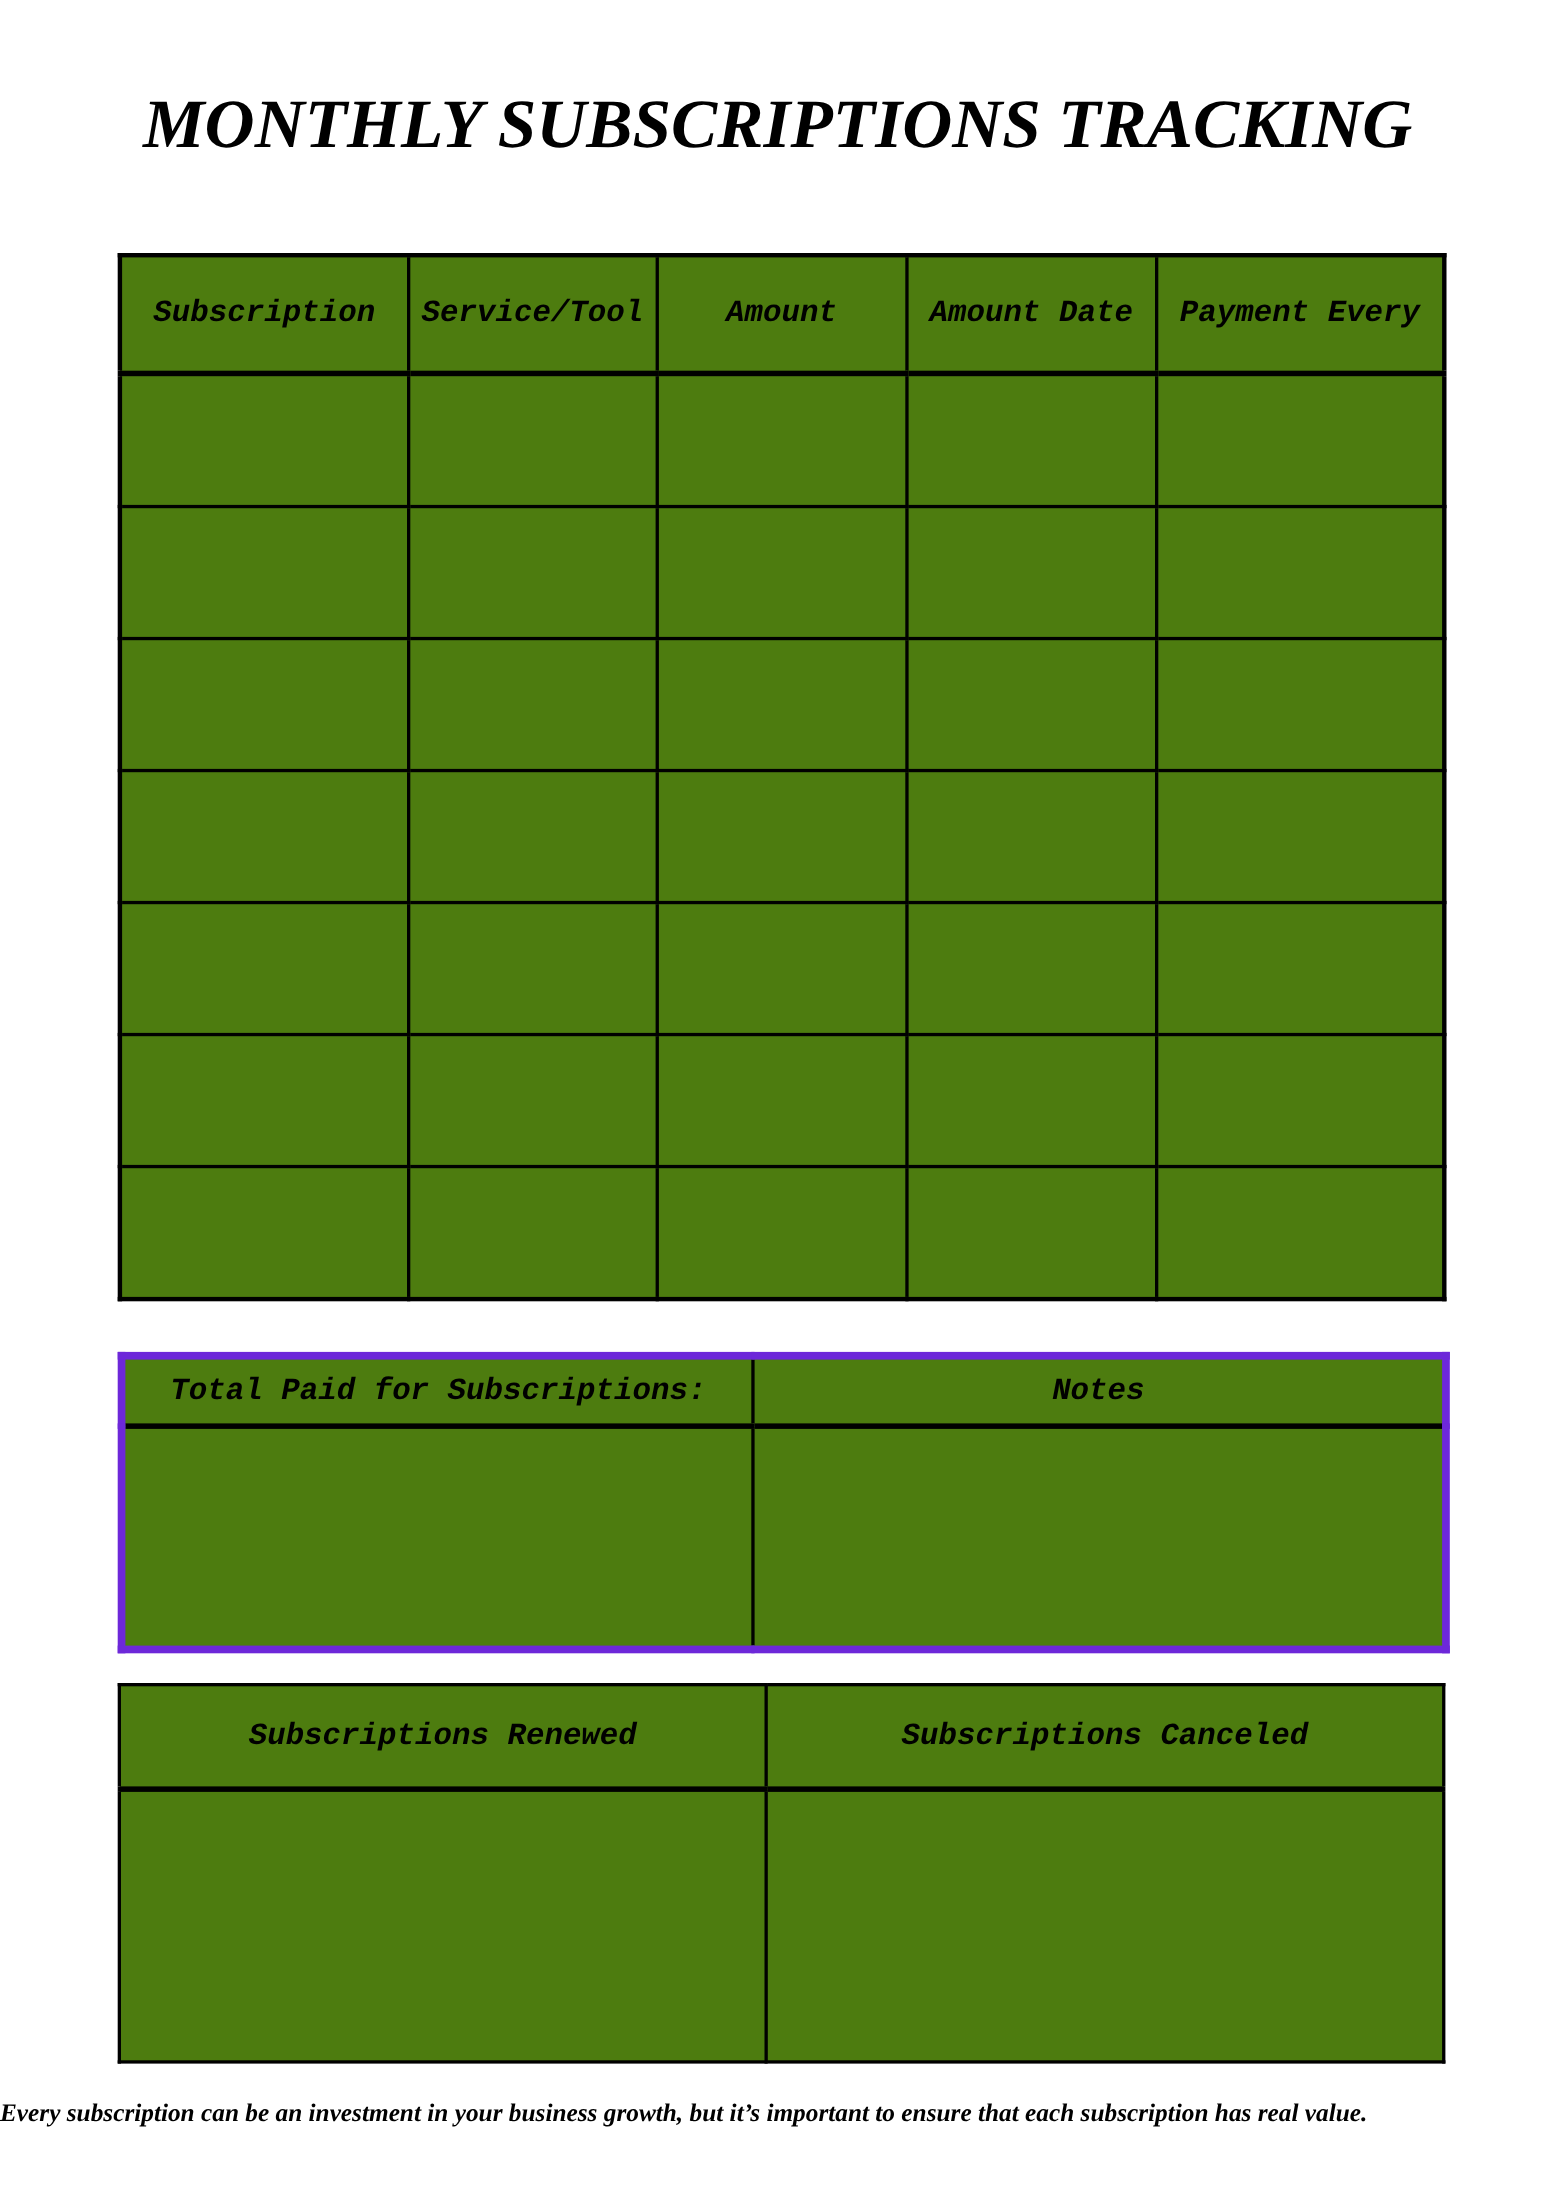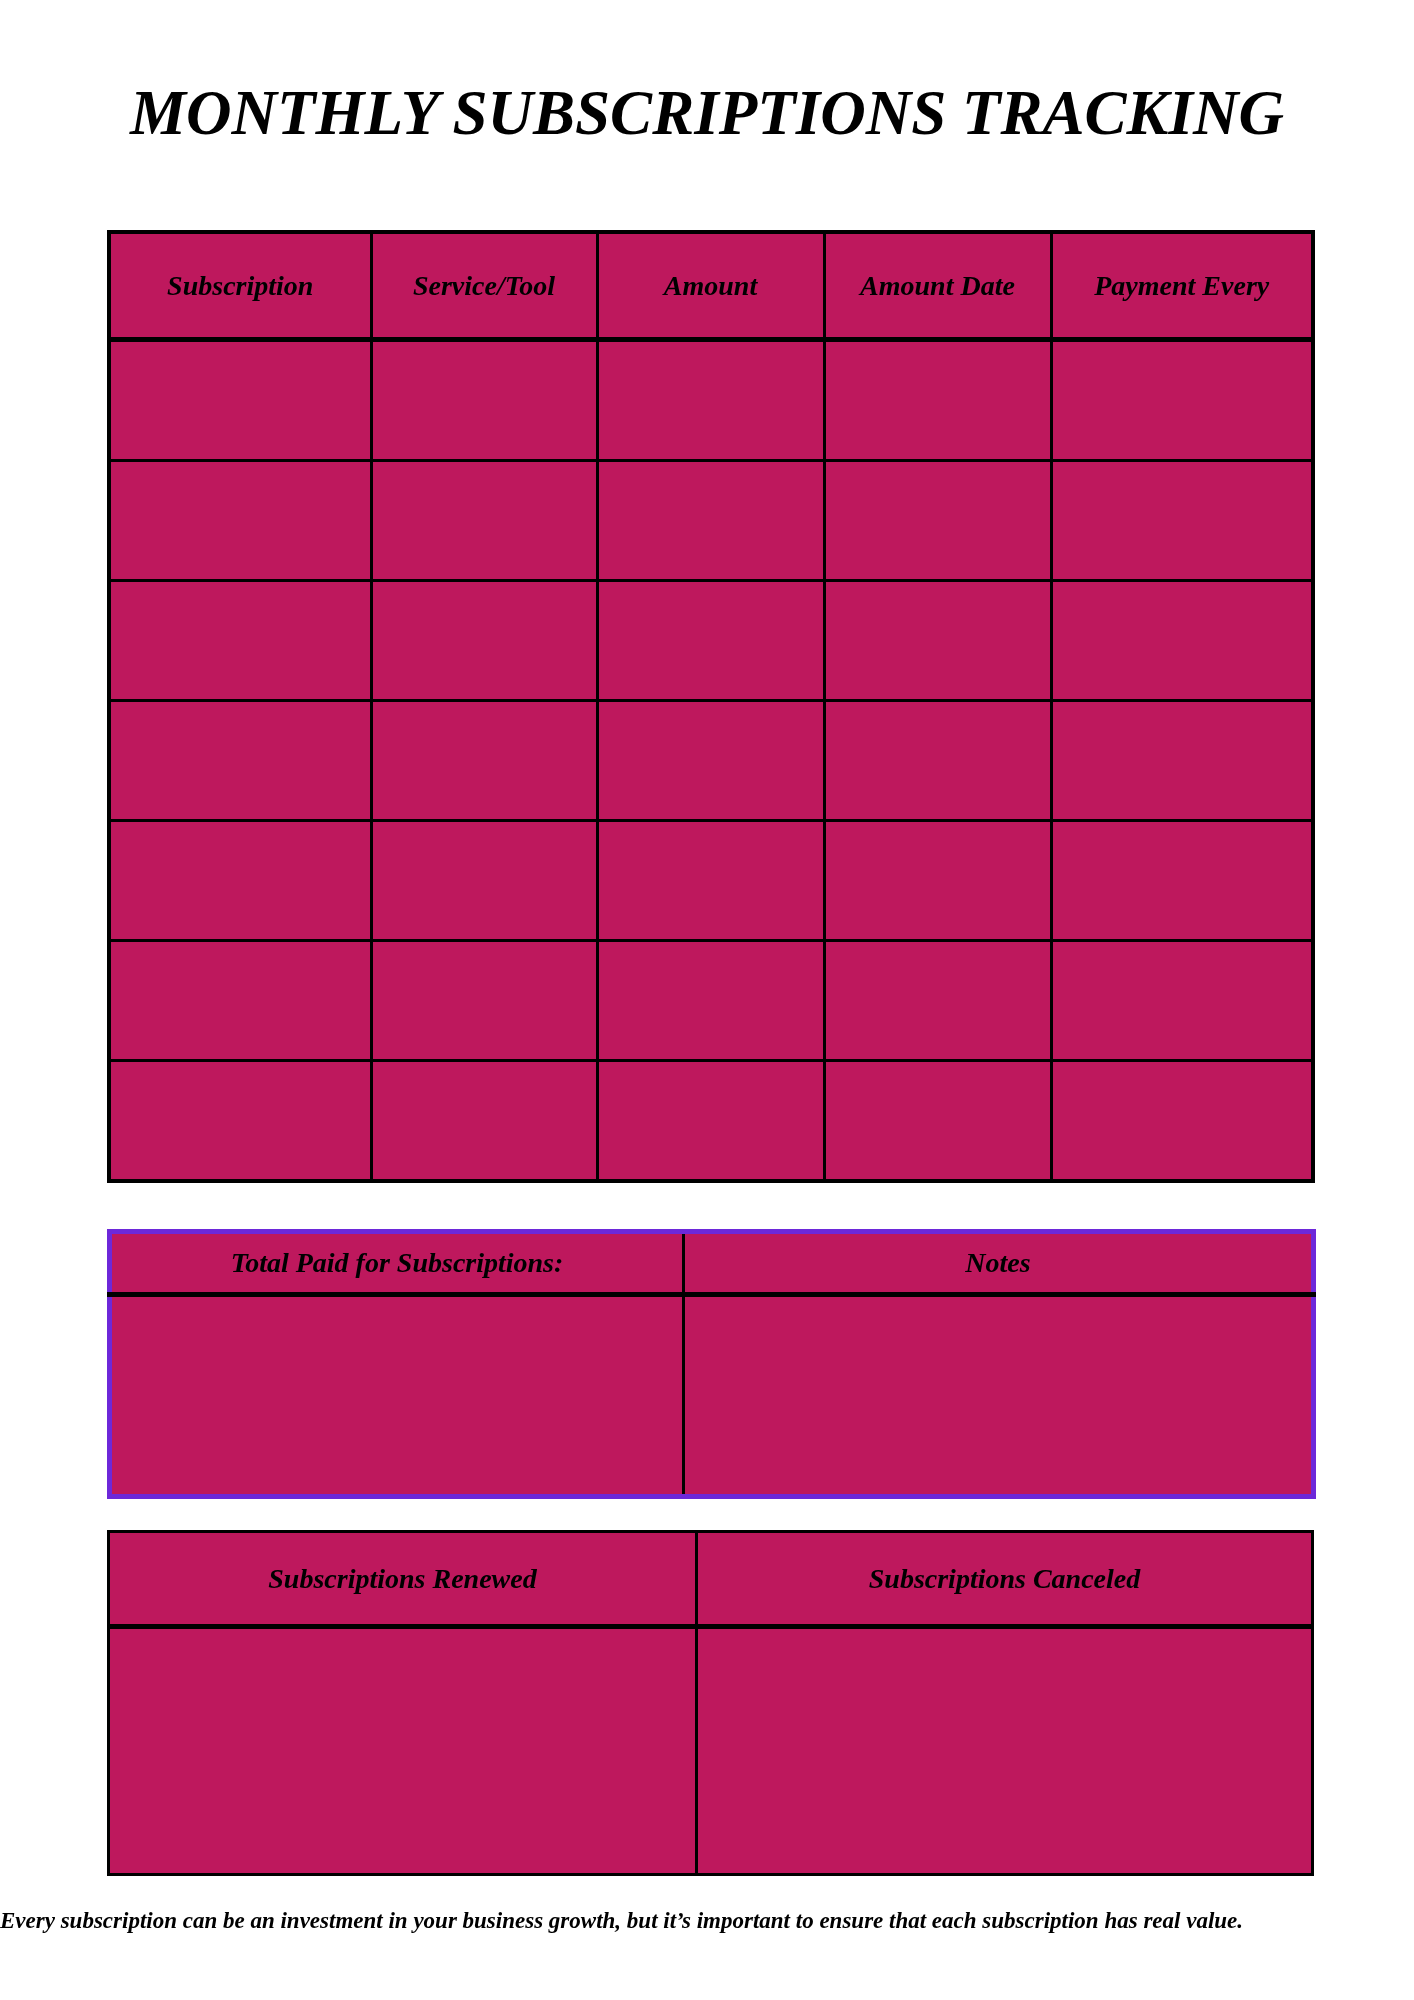--- a/index.html
+++ b/index.html
@@ -31,21 +31,22 @@
   }
   table {
     position: absolute;
     border-collapse: collapse;
     table-layout: fixed;
     background: #ffffff;
   }
   th, td {
     padding: 0;
     border: 3px solid #000000;
-    background: #be185d;
+    background: #4d7c0f;
+    font-family: Liberation Mono, monospace;
   }
   th {
     font-weight: bold;
     font-style: italic;
     font-size: 28px;
     text-align: center;
     vertical-align: middle;
     border-bottom-width: 5px;
   }
   td {
@@ -58,21 +59,21 @@
     width: 1204px;
     border: 4px solid #000000;
   }
   #main-table th { height: 103px; }
   #main-table td { height: 117px; }
   
   #summary-table {
     left: 107px;
     top: 1229px;
     width: 1204px;
-    border: 5px solid #6d28d9;
+    border: 7px solid #6d28d9;
   }
   #summary-table th { height: 58px; border-bottom-width: 5px; }
   #summary-table td { height: 197px; }
   
   #renewal-table {
     left: 107px;
     top: 1530px;
     width: 1204px;
     border: 1px solid #22c55e;
   }

